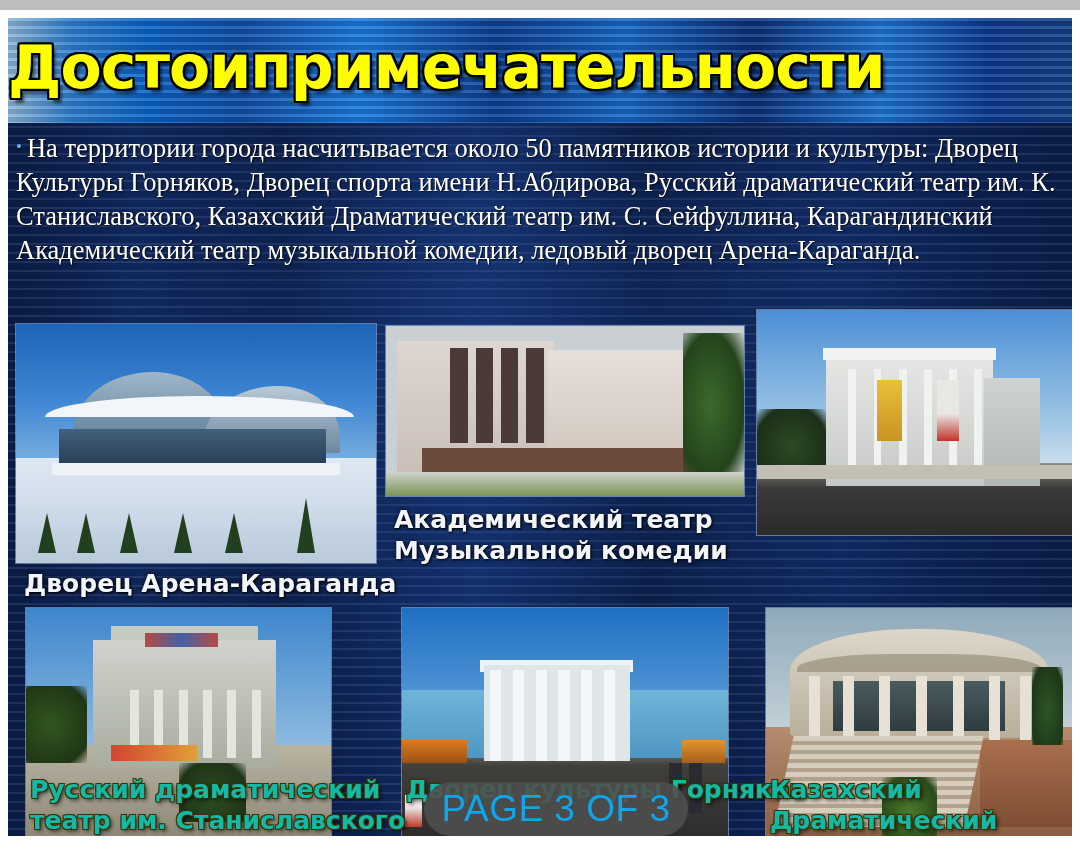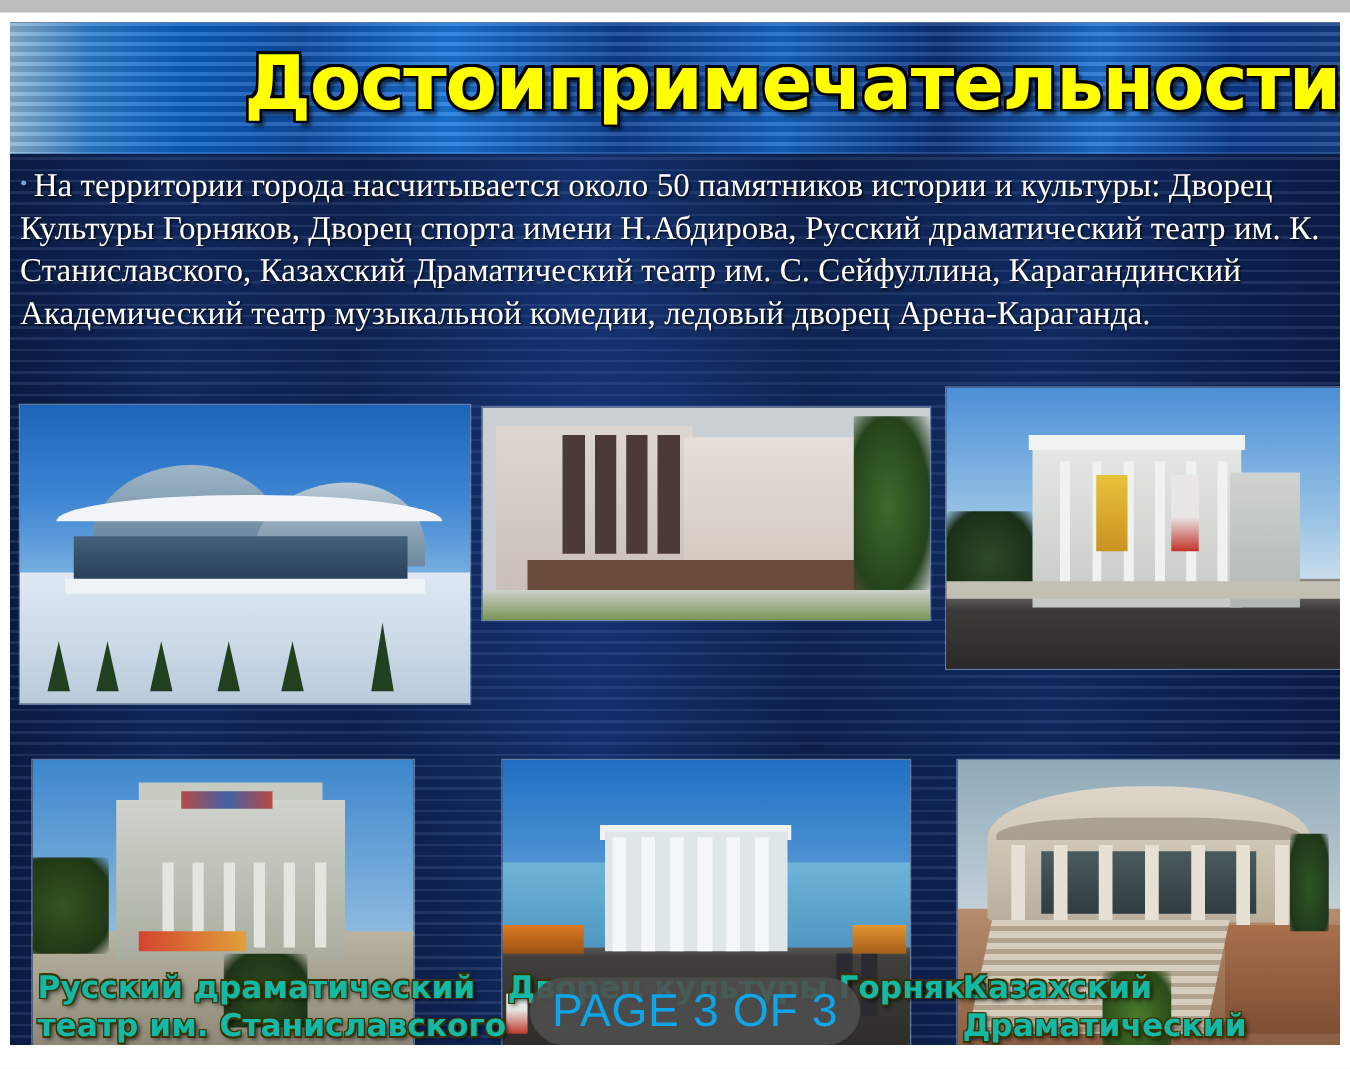--- a/index.html
+++ b/index.html
@@ -82,21 +82,21 @@
         #8fb8d8 0%, #2f7fd0 6%, #0a63c8 13%,
         #0f4fa8 22%, #1b7ae0 33%, #0c3f92 46%,
         #1668c8 58%, #0a2f7a 70%, #1d74d4 82%,
         #0b3a90 92%, #123f86 100%);
   }
   #title-text {
     position: absolute;
     left: 0;
     top: 14px;
     width: 1064px;
-    text-align: right;
+    text-align: left;
     font-family: "DejaVu Sans", sans-serif;
     font-weight: bold;
     font-size: 60px;
     letter-spacing: -1px;
     color: #ffff00;
     text-shadow:
       -2px 0 0 #000, 2px 0 0 #000, 0 -2px 0 #000, 0 2px 0 #000,
       -2px -2px 0 #000, 2px -2px 0 #000, -2px 2px 0 #000, 2px 2px 0 #000,
       4px 5px 3px rgba(0,0,0,0.55);
     white-space: nowrap;
@@ -499,20 +499,23 @@
       <div class="col" style="left:49%"></div>
       <div class="col" style="left:61%"></div>
       <div class="col" style="left:73%"></div>
       <div class="col" style="left:83%"></div>
       <div class="wall"></div>
       <div class="stairs"></div>
       <div class="bush"></div>
       <div class="firR"></div>
     </div>
 
+    <div class="caption white" id="cap-arena">Дворец Арена-Караганда</div>
+    <div class="caption white" id="cap-musical">Академический театр
+Музыкальной комедии</div>
     <div class="caption yellow" id="cap-russian">Русский драматический
 театр им. Станиславского</div>
     <div class="caption yellow" id="cap-miners">Дворец культуры Горняков</div>
     <div class="caption yellow" id="cap-kazakh">Казахский Драматический
 театр им. С.Сейфуллина</div>
 
     <div id="page-overlay">
       <span id="page-overlay-label">PAGE 3 OF 3</span>
     </div>
 

